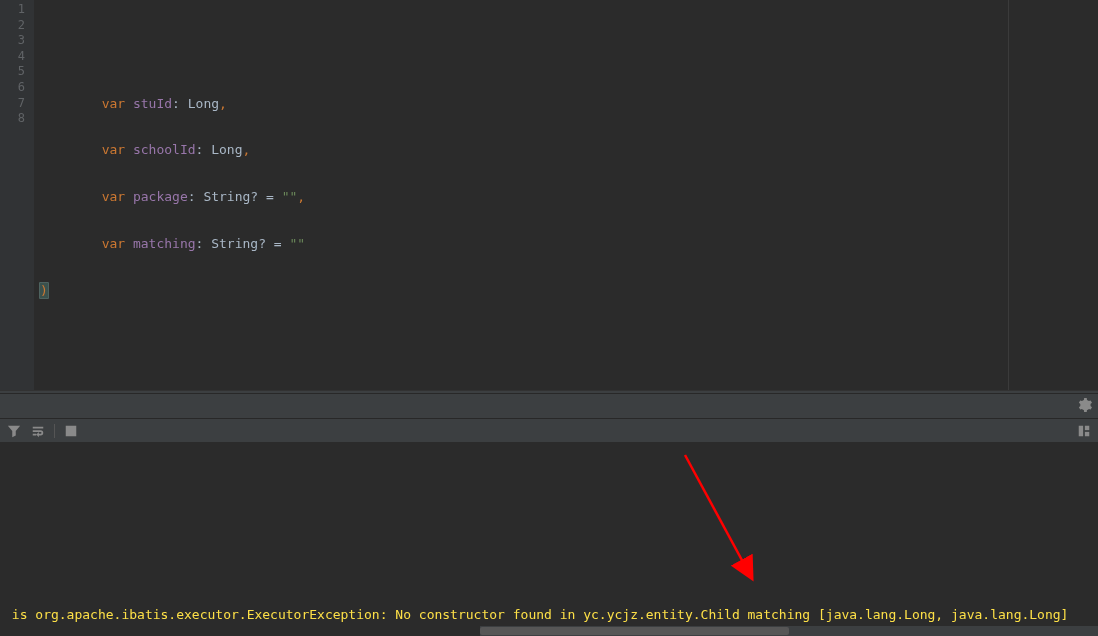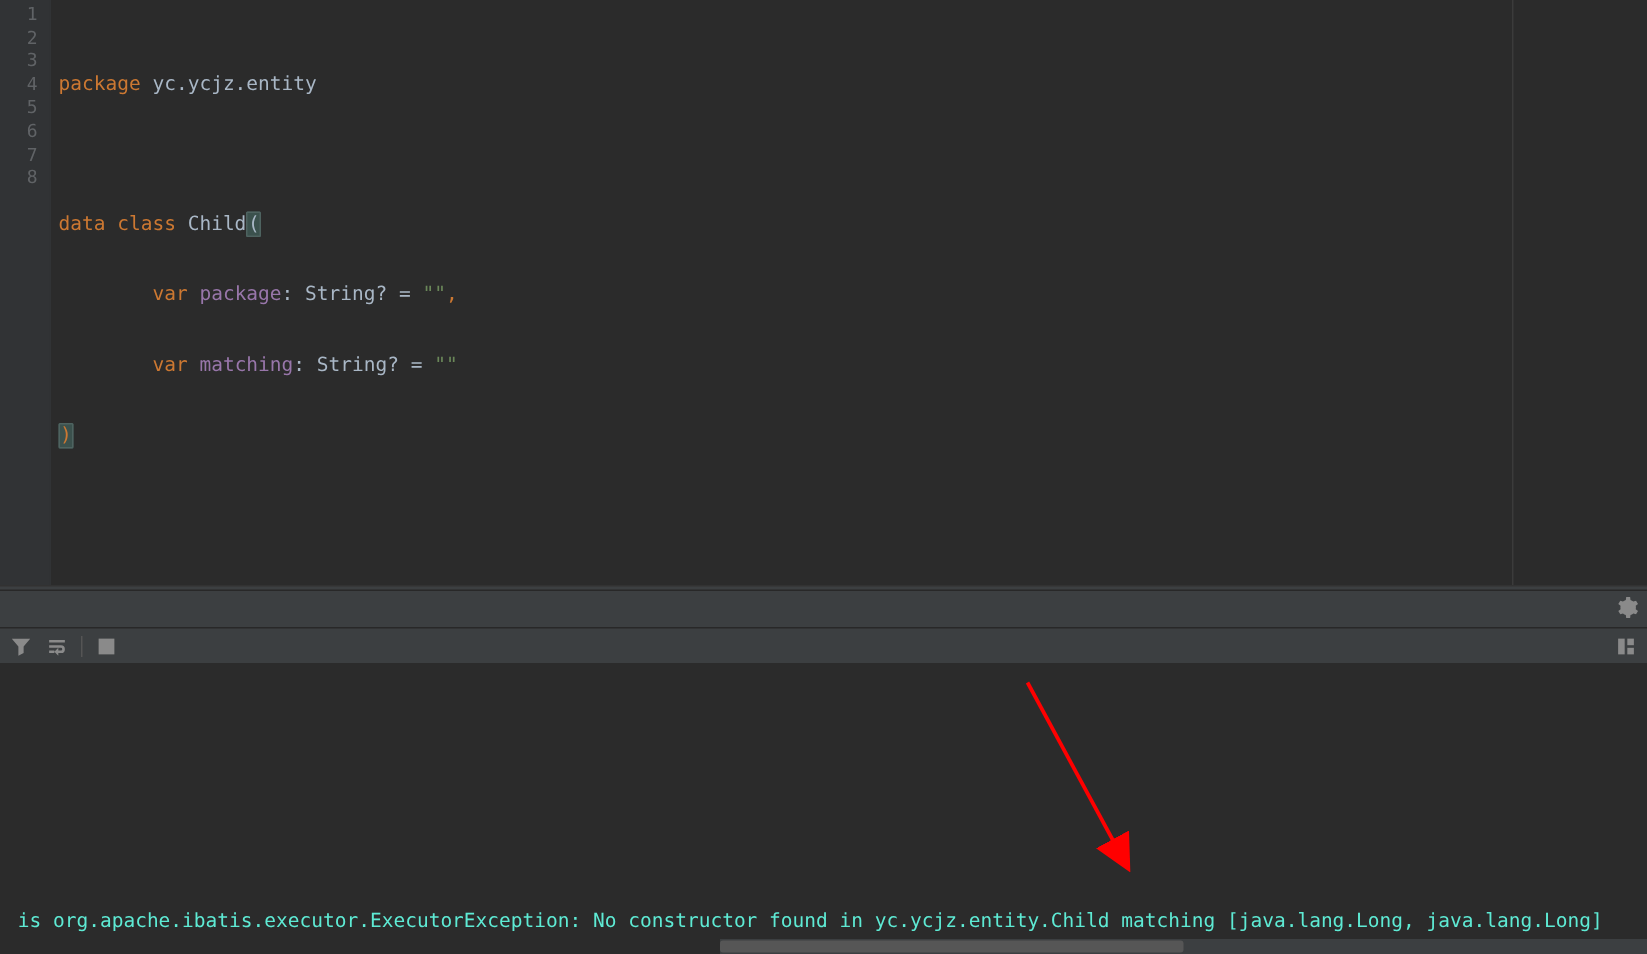--- a/index.html
+++ b/index.html
@@ -94,21 +94,21 @@
     background: #2b2b2b;
     height: calc(636px - 390px - 4px - 24px - 24px);
     position: relative;
     overflow: hidden;
   }
   .console-line {
     position: absolute;
     left: 4px;
     bottom: 14px;
     white-space: pre;
-    color: #5eead4;
+    color: #fde047;
     font-size: 13px;
   }
   .arrow-svg {
     position: absolute;
     left: 680px;
     top: 450px;
     pointer-events: none;
   }
   .right-margin {
     position: absolute;
@@ -145,23 +145,23 @@
     <div>2</div>
     <div>3</div>
     <div>4</div>
     <div>5</div>
     <div>6</div>
     <div>7</div>
     <div>8</div>
   </div>
   <div class="code">
     <div class="right-margin"></div>
-    <span class="code-line"><span class="kw">package</span> <span class="id">yc.ycjz.entity</span></span>
     <span class="code-line"> </span>
-    <span class="code-line"><span class="kw">data</span> <span class="kw">class</span> <span class="id">Child</span><span class="neutral paren-hl">(</span></span>
+    <span class="code-line">        <span class="kw">var</span> <span class="field">stuId</span><span class="neutral">:</span> <span class="type">Long</span><span class="punc">,</span></span>
+    <span class="code-line">        <span class="kw">var</span> <span class="field">schoolId</span><span class="neutral">:</span> <span class="type">Long</span><span class="punc">,</span></span>
     <span class="code-line">        <span class="kw">var</span> <span class="field">package</span><span class="neutral">:</span> <span class="type">String?</span> <span class="neutral">=</span> <span class="str">""</span><span class="punc">,</span></span>
     <span class="code-line">        <span class="kw">var</span> <span class="field">matching</span><span class="neutral">:</span> <span class="type">String?</span> <span class="neutral">=</span> <span class="str">""</span></span>
     <span class="code-line"><span class="punc paren-hl">)</span></span>
   </div>
 </div>
 
 <div class="splitter"></div>
 
 <div class="spacer-panel">
   <span class="gear-icon">

